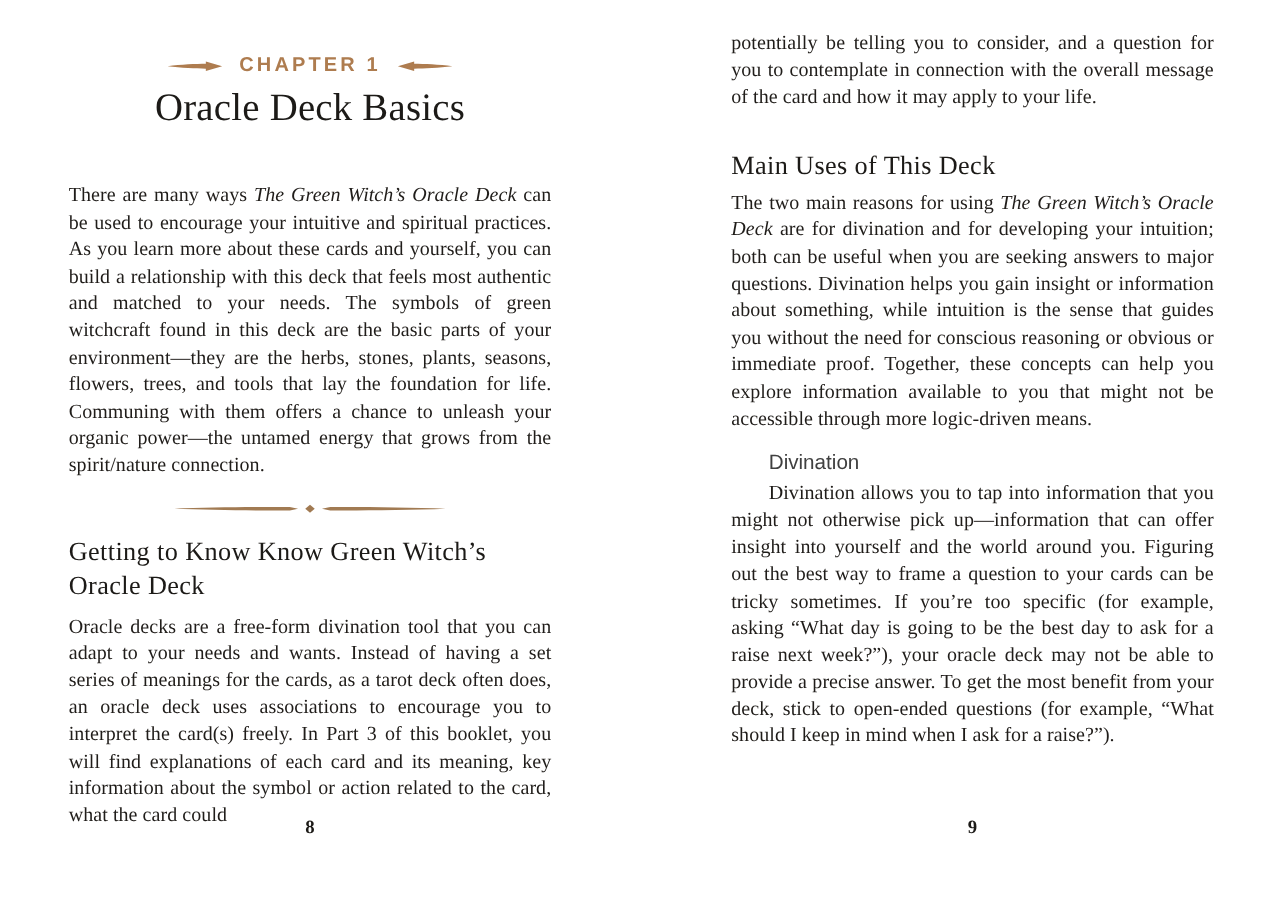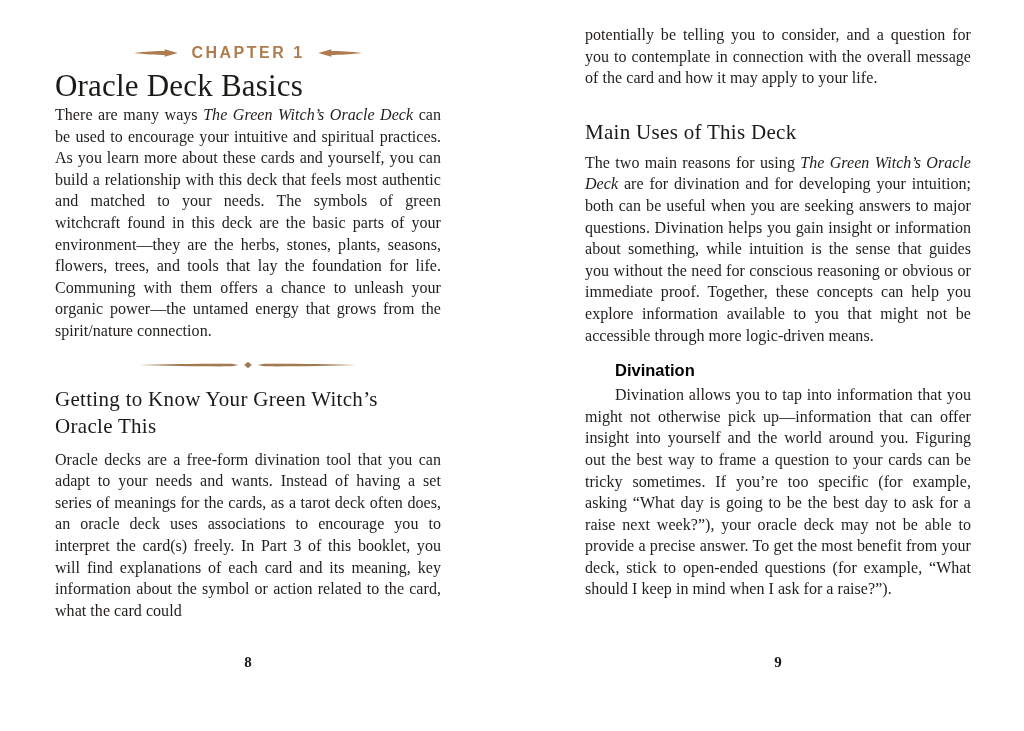--- a/index.html
+++ b/index.html
@@ -15,36 +15,36 @@
 
   .chapter-header { display: flex; align-items: center; justify-content: center;
                     gap: 11px; margin-bottom: 6px; }
   .chapter-label { font-family: "Liberation Sans", sans-serif; font-weight: 700;
                    font-size: 16px; letter-spacing: 2.5px; color: var(--accent);
                    white-space: nowrap; }
   .orn { display: inline-flex; color: var(--accent); }
   .orn svg { display: block; }
   .orn-right svg { transform: scaleX(-1); }
 
-  .chapter-title { font-size: 31px; font-weight: 400; text-align: left;
-                   letter-spacing: 0.2px; color: #1c1a17; }
+  .chapter-title { font-size: 31px; font-weight: 400; text-align: center;
+                   letter-spacing: 0.2px; margin-bottom: 42px; color: #1c1a17; }
 
   p.body { font-size: 16px; line-height: 21.6px; text-align: justify;
            letter-spacing: 0.05px; }
   p.body em { font-style: italic; }
 
   .divider { width: 220px; margin: 17px auto 15px auto; color: var(--divider); }
   .divider svg { display: block; width: 100%; height: 12px; }
 
   h2.section-heading { font-size: 21px; font-weight: 400; line-height: 27px;
                        letter-spacing: 0.3px; color: #1c1a17; margin-bottom: 9px; }
   .col-right h2.section-heading { margin-top: 30px; margin-bottom: 6px; }
 
-  h3.sub-heading { font-family: "Liberation Sans", sans-serif; font-weight: 700;
-                   font-size: 16.5px; color: #000000; padding-left: 30px;
+  h3.sub-heading { font-family: "Liberation Sans", sans-serif; font-weight: 400;
+                   font-size: 16.5px; color: #404040; padding-left: 30px;
                    margin-top: 15px; margin-bottom: 4px; }
   p.indented { text-indent: 30px; }
 
   .page-num { position: absolute; width: 386px; top: 654px; text-align: center;
               font-size: 15px; font-weight: 700; color: #1c1a17; }
   .page-num-left  { left: 55px; }
   .page-num-right { left: 585px; }
 </style>
 </head>
 <body>
@@ -72,21 +72,21 @@
     <p class="body"><span>There are many ways </span><em>The Green Witch’s Oracle Deck</em><span> can be used to encourage your intuitive and spiritual practices. As you learn more about these cards and yourself, you can build a relationship with this deck that feels most authentic and matched to your needs. The symbols of green witchcraft found in this deck are the basic parts of your environment—they are the herbs, stones, plants, seasons, flowers, trees, and tools that lay the foundation for life. Communing with them offers a chance to unleash your organic power—the untamed energy that grows from the spirit/nature connection.</span></p>
 
     <div class="divider">
       <svg viewBox="0 0 300 12" fill="currentColor" aria-hidden="true">
         <path d="M2 6 C40 4.5 100 3.9 128 4.2 L137 6 L128 7.8 C100 8.1 40 7.5 2 6 Z"></path>
         <path d="M150 1.6 L155.2 6 L150 10.4 L144.8 6 Z"></path>
         <path d="M298 6 C260 4.5 200 3.9 172 4.2 L163 6 L172 7.8 C200 8.1 260 7.5 298 6 Z"></path>
       </svg>
     </div>
 
-    <h2 class="section-heading">Getting to Know Your Green Witch’s Oracle This</h2>
+    <h2 class="section-heading">Getting to Know Know Green Witch’s Oracle Deck</h2>
 
     <p class="body">Oracle decks are a free-form divination tool that you can adapt to your needs and wants. Instead of having a set series of meanings for the cards, as a tarot deck often does, an oracle deck uses associations to encourage you to interpret the card(s) freely. In Part 3 of this booklet, you will find explanations of each card and its meaning, key information about the symbol or action related to the card, what the card could</p>
   </div>
 
   <div class="col col-right">
 
     <p class="body">potentially be telling you to consider, and a question for you to contemplate in connection with the overall message of the card and how it may apply to your life.</p>
 
     <h2 class="section-heading">Main Uses of This Deck</h2>
 

